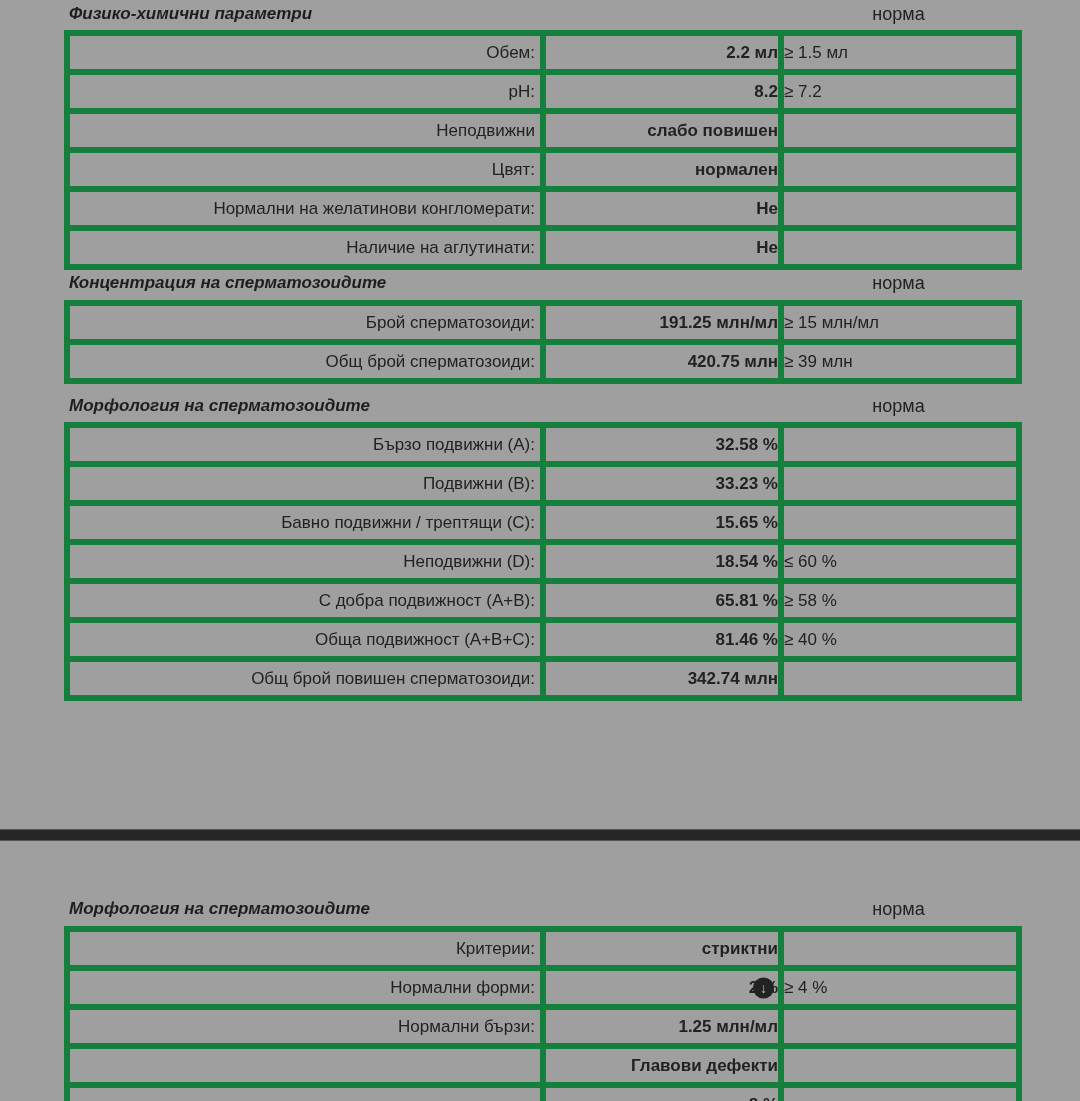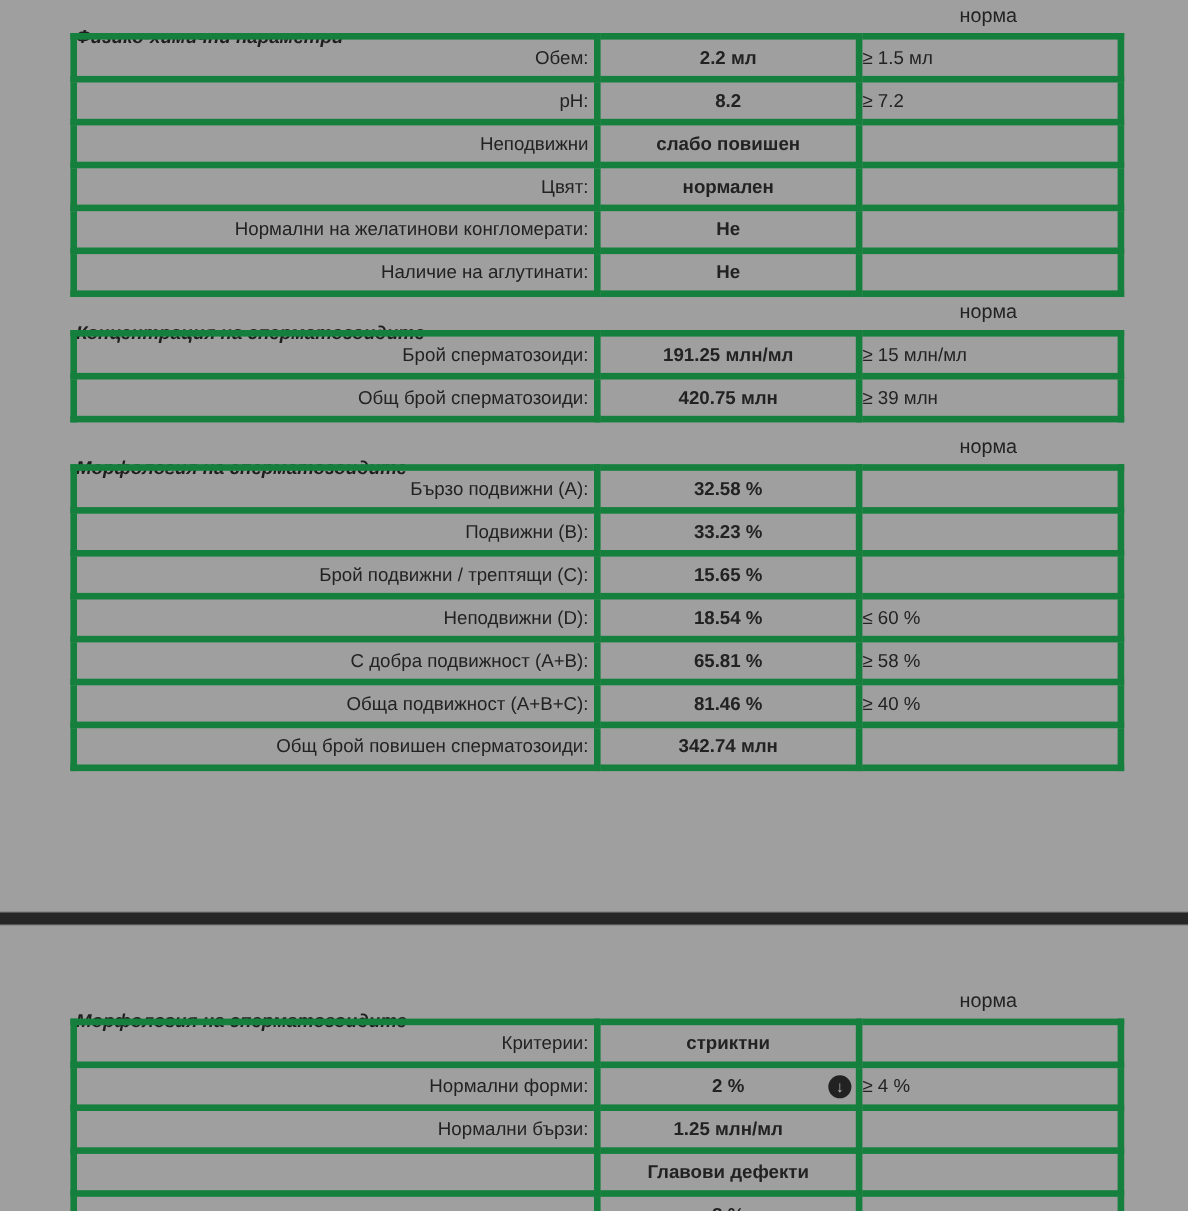--- a/index.html
+++ b/index.html
@@ -2,36 +2,36 @@
 <html><head>
 <meta charset="utf-8">
 <style>
   html, body { margin:0; padding:0; }
   body {
     width:1080px; height:1101px; overflow:hidden;
     background:#9f9f9f; position:relative;
     font-family:"Liberation Sans", sans-serif; color:#222;
   }
   .section-title {
-    position:absolute; left:69px; font-size:17px; font-weight:bold; font-style:italic; color:#1e1e1e;margin-top:20px;
+    position:absolute; left:69px; font-size:17px; font-weight:bold; font-style:italic; color:#1e1e1e;
   }
   .norm-label {
     position:absolute; left:780px; width:237px; text-align:center; font-size:18px; color:#222;
   }
   table.rtab {
     position:absolute; left:64px; width:954px; border-collapse:collapse; table-layout:fixed;
   }
   table.rtab td {
     border:6px solid #15803d; height:33px; padding:0; font-size:17px; color:#222;margin-top:28px;
   }
   table.rtab col.c1 { width:476px; }
   table.rtab col.c2 { width:238px; }
   table.rtab col.c3 { width:238px; }
   td.lbl { text-align:right; padding-right:5px !important; }
-  td.val { text-align:center; font-weight:bold; position:relative; }
+  td.val { text-align:right; font-weight:bold; position:relative; }
   td.nrm { text-align:left; }
   .divider {
     position:absolute; left:0; top:829px; width:1080px; height:10px; background:#262626;
     border-top:1px solid #555; border-bottom:1px solid #555;
   }
   .down-icon {
     position:absolute; right:4px; top:50%; transform:translateY(-50%);
     width:21px; height:21px; border-radius:50%; background:#222; color:#bbb;
     display:flex; align-items:center; justify-content:center; font-size:14px; font-weight:bold; line-height:1;
   }
@@ -116,21 +116,21 @@
         <td class="lbl">Бързо подвижни (A):</td>
         <td class="val">32.58 %</td>
         <td class="nrm"></td>
       </tr>
     <tr>
         <td class="lbl">Подвижни (B):</td>
         <td class="val">33.23 %</td>
         <td class="nrm"></td>
       </tr>
     <tr>
-        <td class="lbl">Брой подвижни / трептящи (C):</td>
+        <td class="lbl">Бавно подвижни / трептящи (C):</td>
         <td class="val">15.65 %</td>
         <td class="nrm"></td>
       </tr>
     <tr>
         <td class="lbl">Неподвижни (D):</td>
         <td class="val">18.54 %</td>
         <td class="nrm">≤ 60 %</td>
       </tr>
     <tr>
         <td class="lbl">С добра подвижност (A+B):</td>

